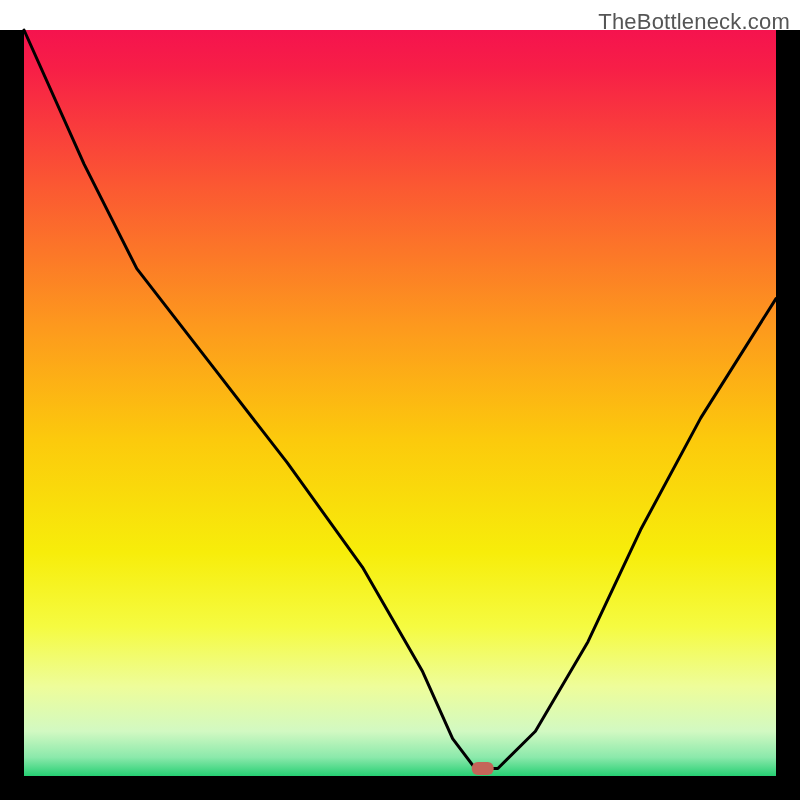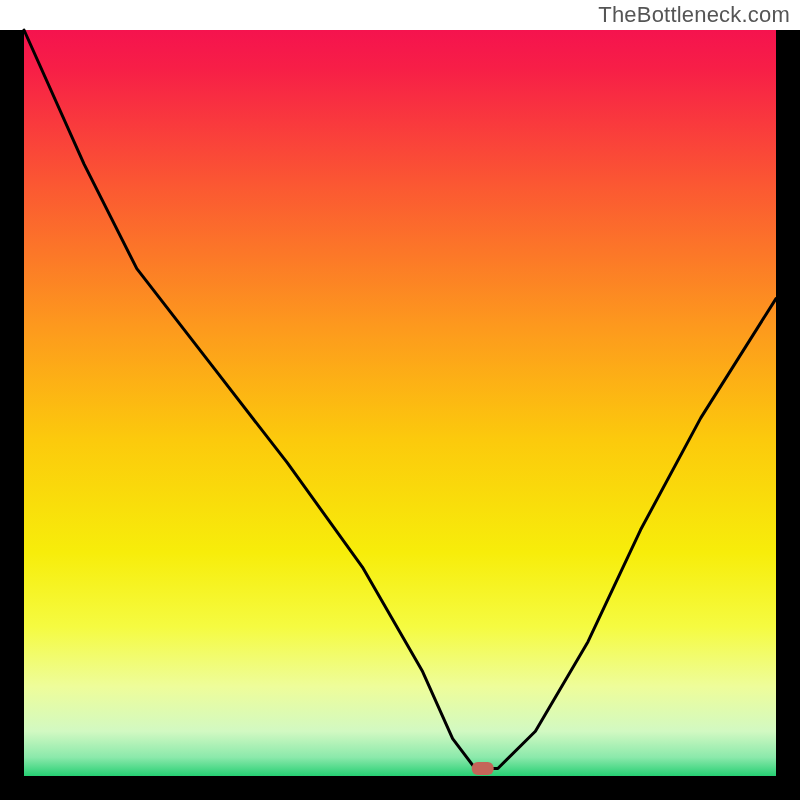--- a/index.html
+++ b/index.html
@@ -8,21 +8,21 @@
     background: #fff;
     font-family: -apple-system, BlinkMacSystemFont, "Segoe UI", Arial, sans-serif;
   }
   .wrap {
     width: 800px;
     height: 800px;
     position: relative;
   }
   .attribution {
     position: absolute;
-    top: 2px;
+    top: 9px;
     right: 10px;
     font-size: 22px;
     color: #555;
     font-weight: 500;
     letter-spacing: 0.2px;
   }
   svg {
     display: block;
   }
 </style>

